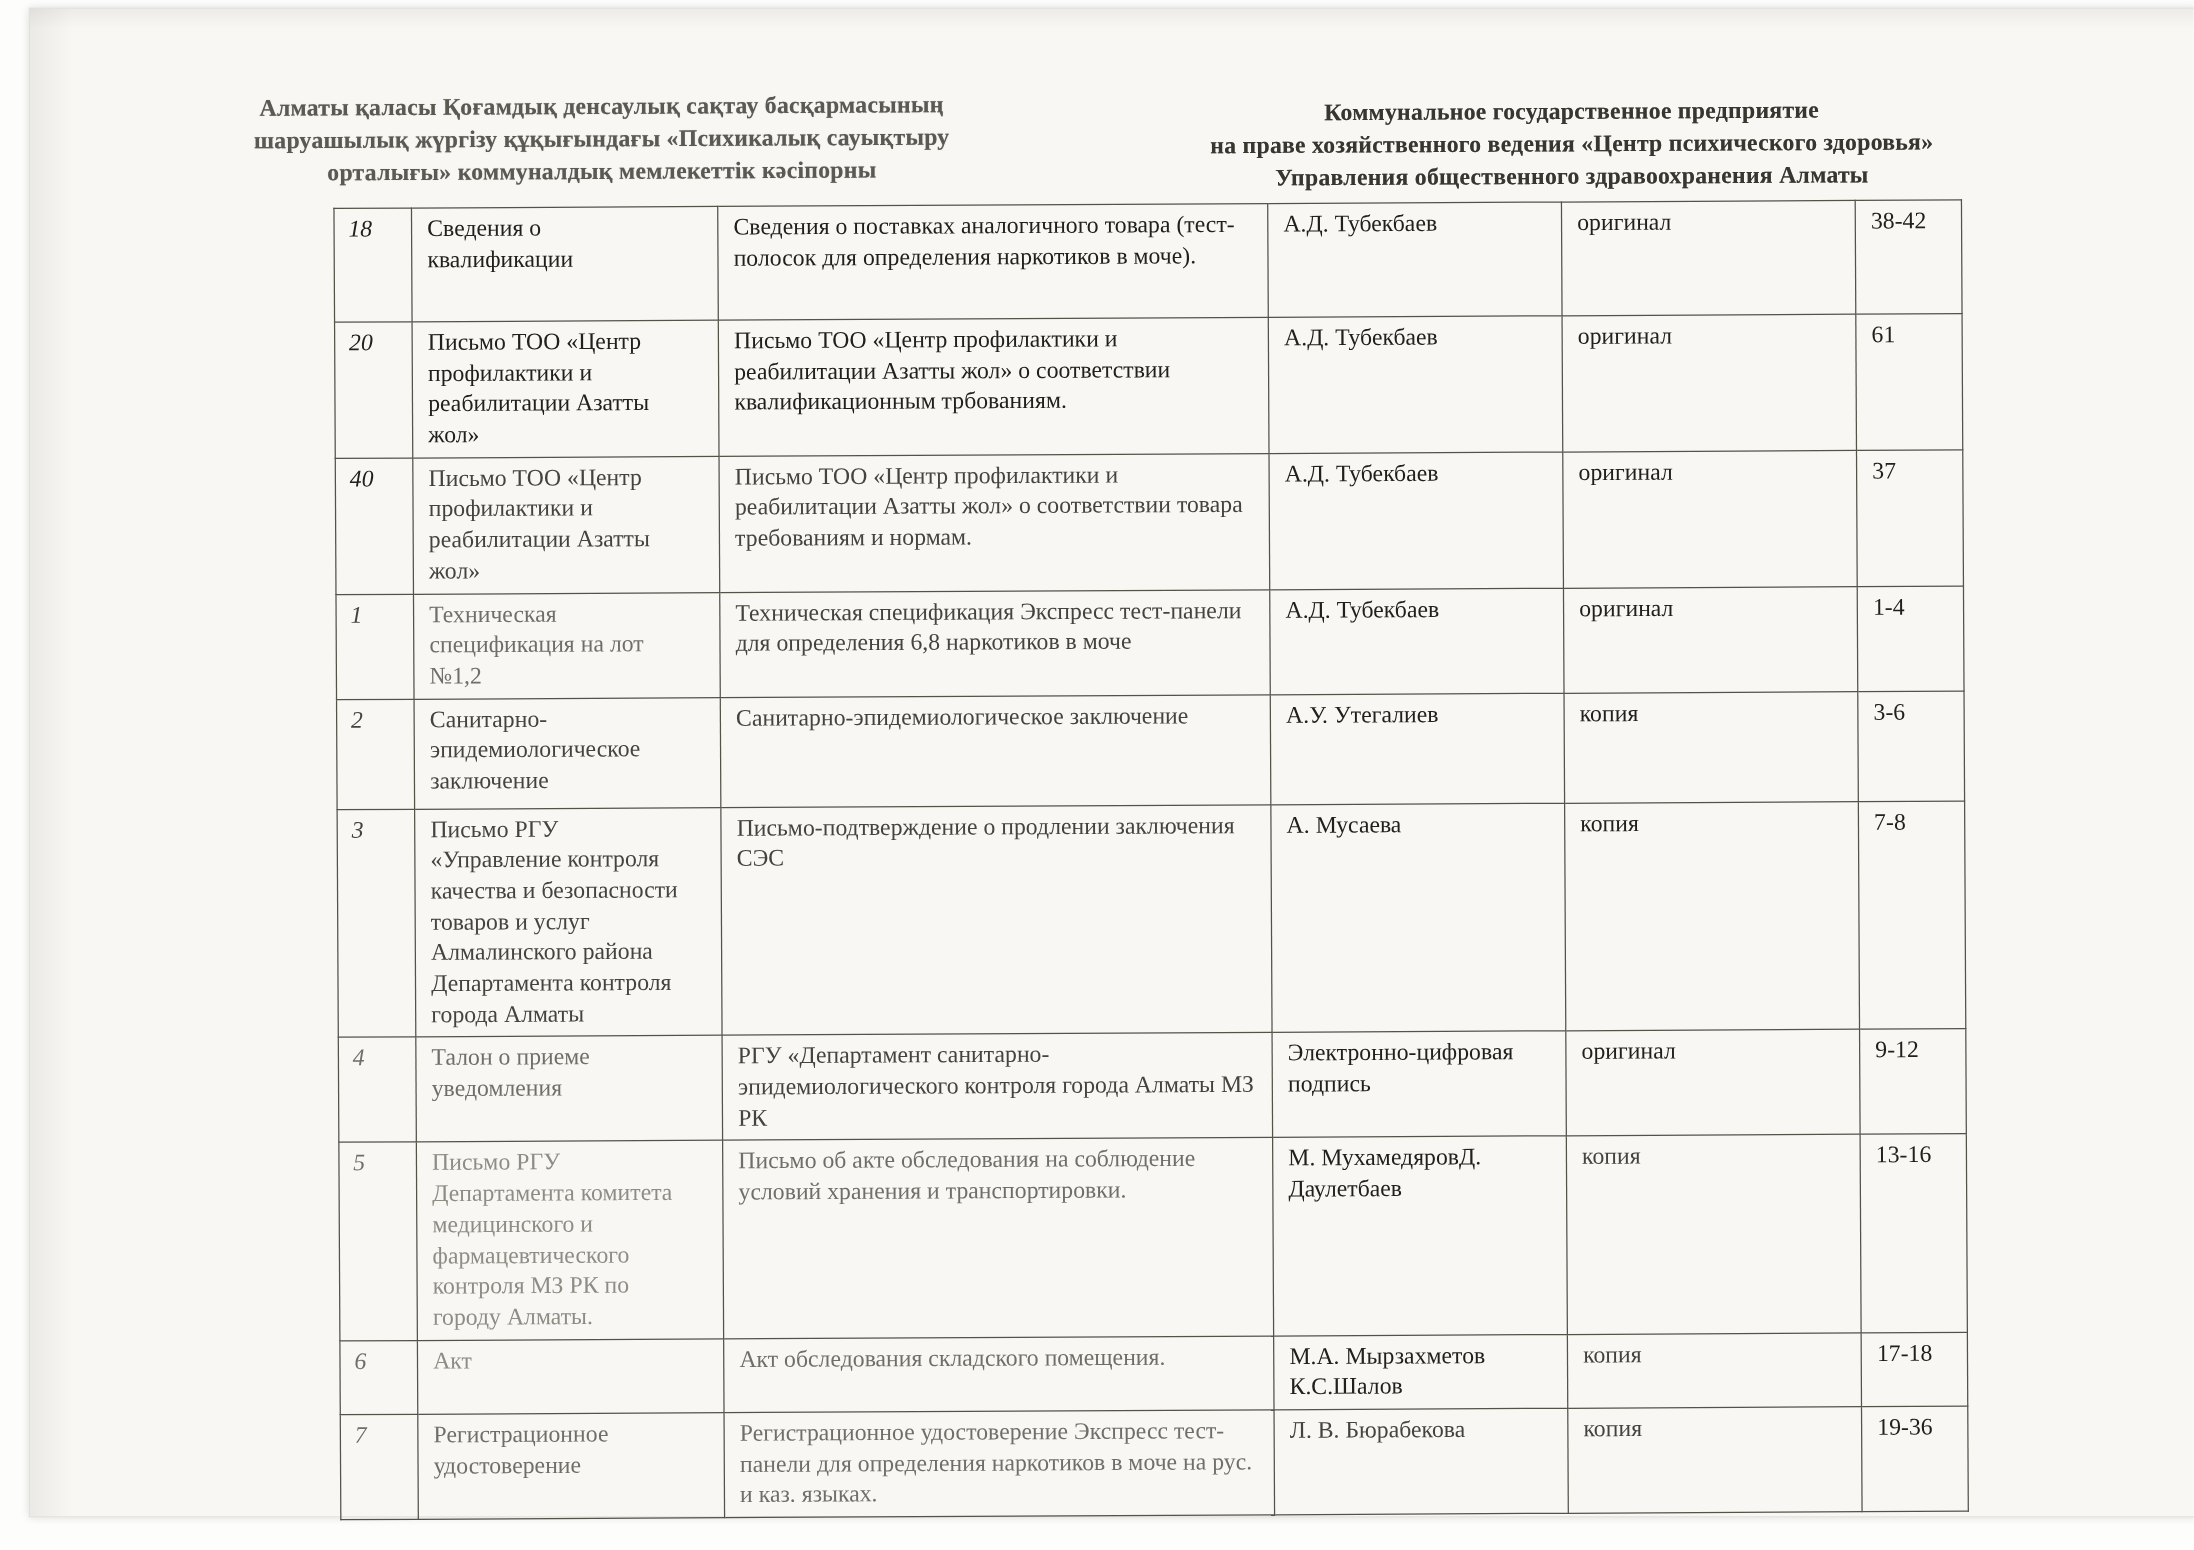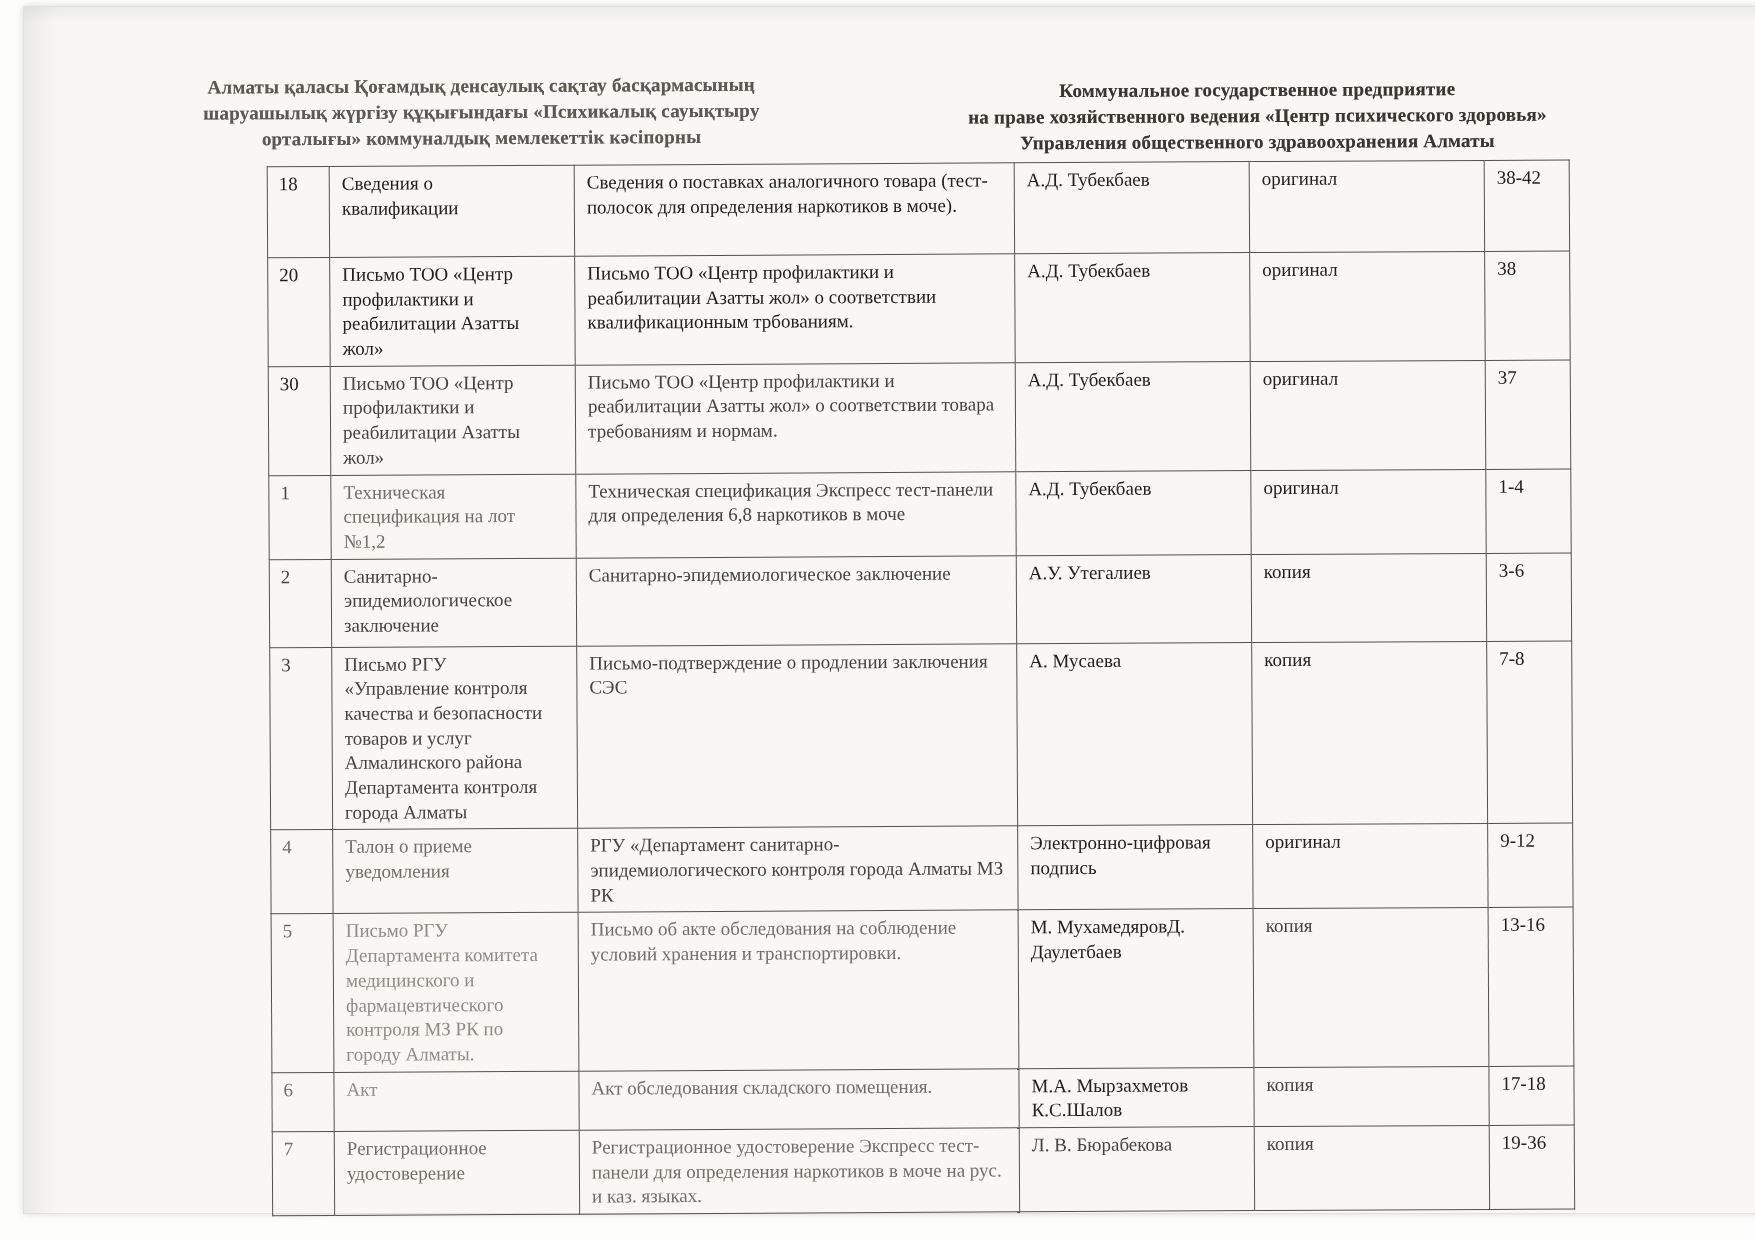--- a/index.html
+++ b/index.html
@@ -85,21 +85,21 @@
   .doc-table col.c-desc   { width: 440px; }
   .doc-table col.c-person { width: 235px; }
   .doc-table col.c-type   { width: 235px; }
   .doc-table col.c-pages  { width: 85px;  }
   .doc-table td {
     border: 1.6px solid #55524a;
     vertical-align: top;
     padding: 5px 12px 4px 12px;
     overflow: hidden;
   }
-  .doc-table td:nth-child(1) { padding-left: 11px; }
+  .doc-table td:nth-child(1) { padding-left: 11px; font-style: italic; }
   .doc-table td:nth-child(2) { padding-right: 30px; }
   .doc-table td:nth-child(6) { }
   
   .doc-table tbody tr:nth-child(1)  { height: 91px;  }
   .doc-table tbody tr:nth-child(2)  { height: 97px;  }
   .doc-table tbody tr:nth-child(3)  { height: 90px;  }
   .doc-table tbody tr:nth-child(4)  { height: 75px;  }
   .doc-table tbody tr:nth-child(5)  { height: 88px;  }
   .doc-table tbody tr:nth-child(6)  { height: 168px; }
   .doc-table tbody tr:nth-child(7)  { height: 76px;  }
@@ -148,24 +148,24 @@
               <td class="t-dark">А.Д. Тубекбаев</td>
               <td class="t-dark">оригинал</td>
               <td class="t-dark">38-42</td>
             </tr>
             <tr>
               <td class="t-dark">20</td>
               <td class="t-dark">Письмо ТОО «Центр профилактики и реабилитации Азатты жол»</td>
               <td class="t-dark">Письмо  ТОО «Центр профилактики и реабилитации Азатты жол» о соответствии квалификационным трбованиям.</td>
               <td class="t-dark">А.Д. Тубекбаев</td>
               <td class="t-dark">оригинал</td>
-              <td class="t-dark">38</td>
-            </tr>
-            <tr>
-              <td class="t-dark">30</td>
+              <td class="t-dark">61</td>
+            </tr>
+            <tr>
+              <td class="t-dark">40</td>
               <td class="t-med">Письмо ТОО «Центр профилактики и реабилитации Азатты жол»</td>
               <td class="t-med">Письмо  ТОО «Центр профилактики и реабилитации Азатты жол» о соответствии товара требованиям и нормам.</td>
               <td class="t-dark">А.Д. Тубекбаев</td>
               <td class="t-dark">оригинал</td>
               <td class="t-dark">37</td>
             </tr>
             <tr>
               <td class="t-med">1</td>
               <td class="t-light">Техническая спецификация на лот №1,2</td>
               <td class="t-med">Техническая спецификация Экспресс тест-панели для определения  6,8 наркотиков в моче</td>

